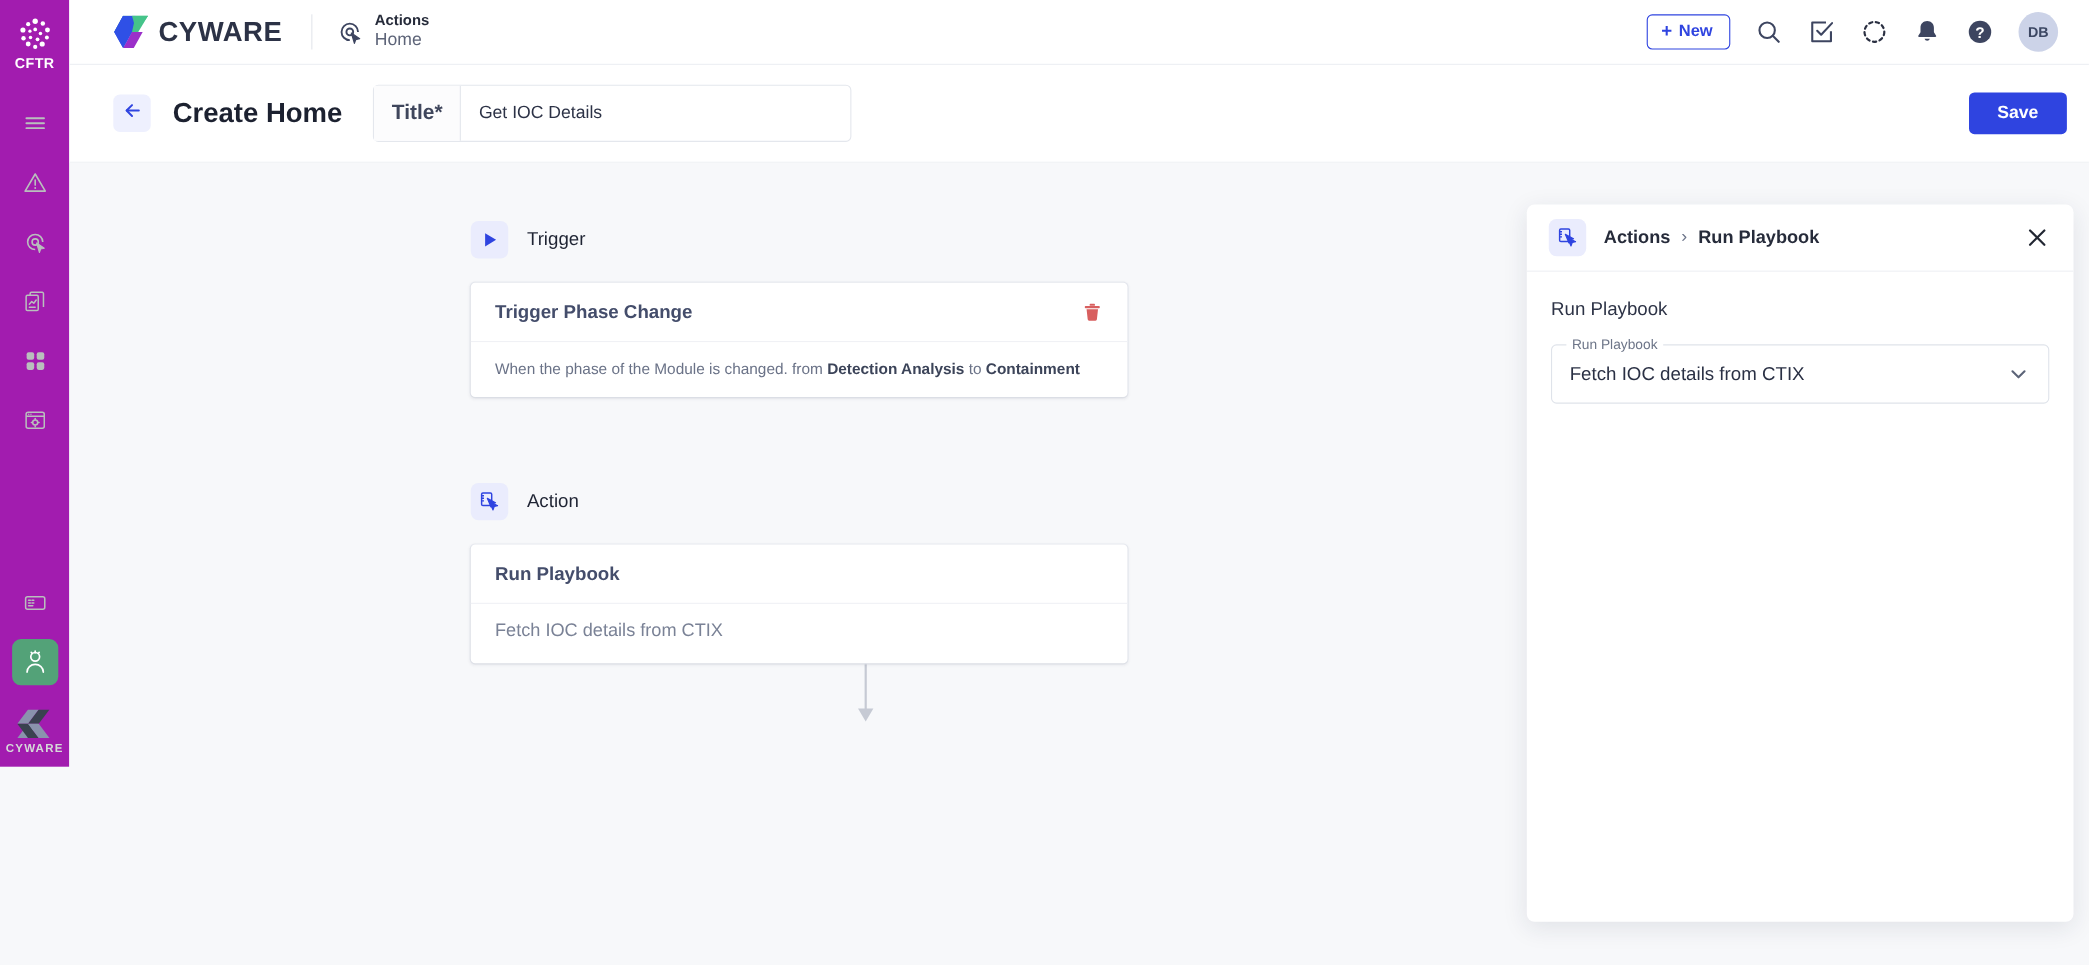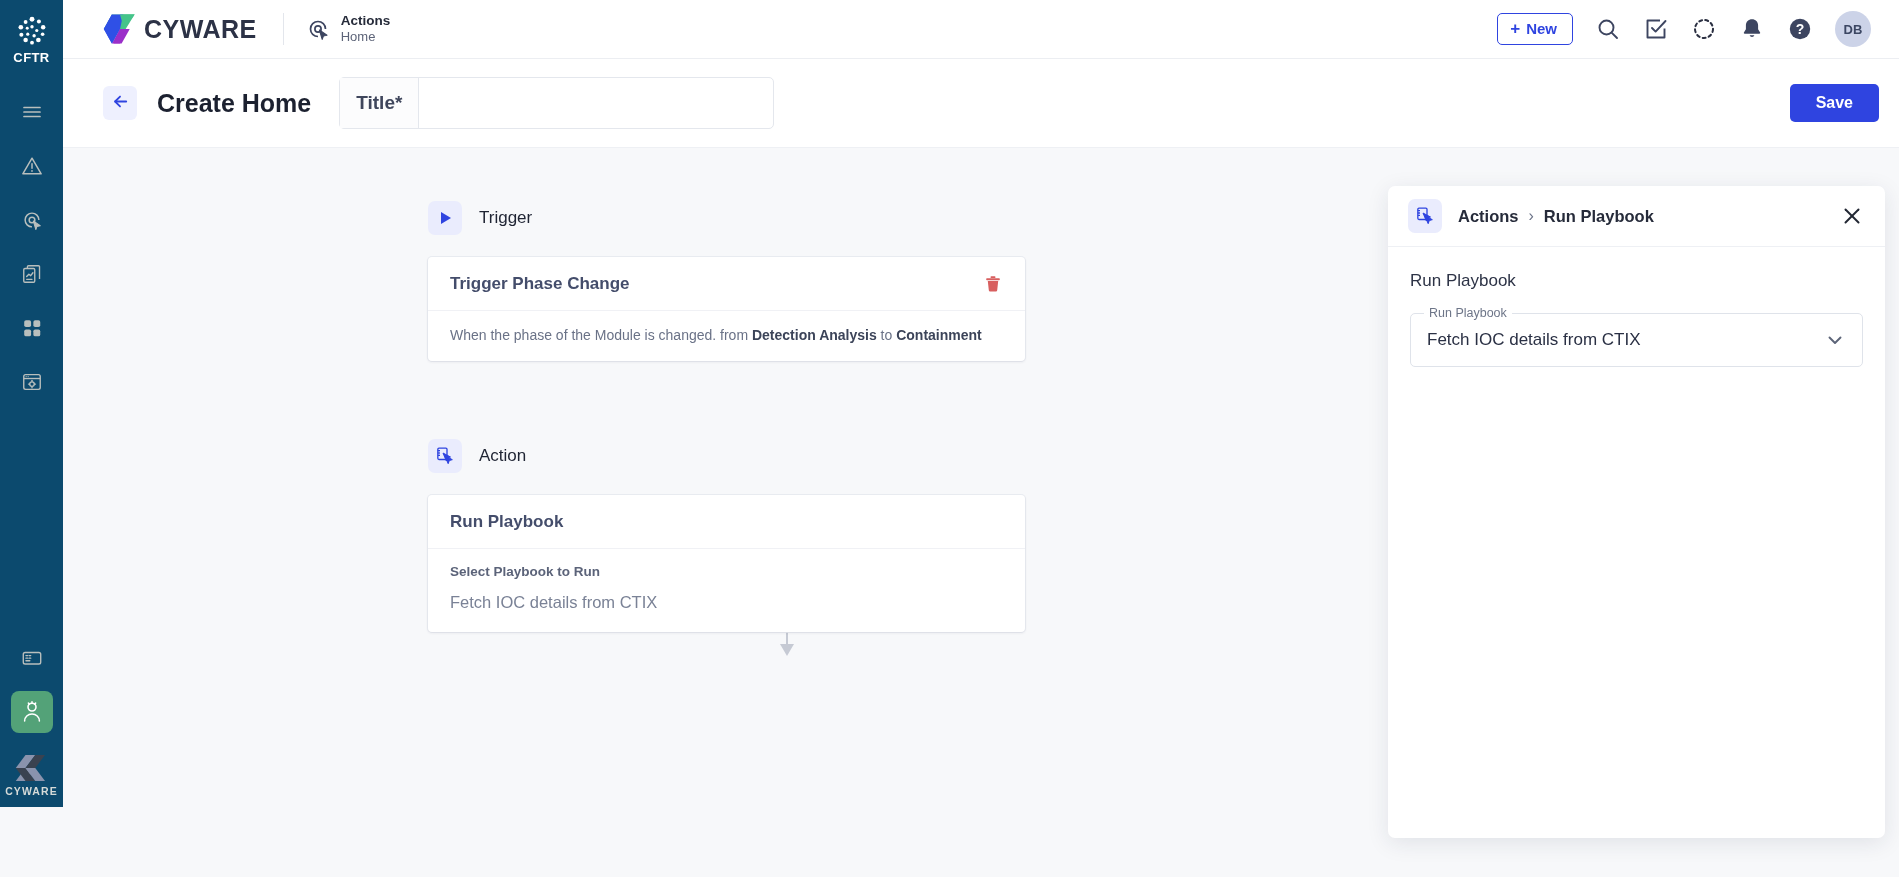--- a/index.html
+++ b/index.html
@@ -7,22 +7,22 @@
     margin: 0; padding: 0;
     width: 1899px; height: 877px;
     overflow: hidden;
     font-family: "Liberation Sans", sans-serif;
     background: #f7f8fa;
   }
 
   
   #left-rail {
     position: absolute; left: 0; top: 0;
-    width: 63px; height: 807px;
-    background: #0c4a6e;
+    width: 63px; height: 697px;
+    background: #a21caf;
     display: flex; flex-direction: column; align-items: center;
   }
   #left-rail .brand-mark { margin-top: 14px; width: 34px; height: 34px; }
   #left-rail .brand-label {
     color: #ffffff; font-size: 13px; font-weight: bold;
     letter-spacing: .4px; margin-top: 2px;
   }
   .rail-btn {
     width: 42px; height: 42px; margin-top: 12px;
     display: flex; align-items: center; justify-content: center;
@@ -53,21 +53,21 @@
     font-size: 25px; font-weight: bold; color: #2c3246;
     letter-spacing: .5px; margin-left: 7px;
   }
   #topbar .divider {
     width: 1px; height: 32px; background: #e3e6ec; margin: 0 22px 0 26px;
   }
   #breadcrumb-app { display: flex; align-items: center; }
   #breadcrumb-app .bc-icon { width: 24px; height: 24px; margin-right: 11px; }
   #breadcrumb-app .bc-texts { display: flex; flex-direction: column; line-height: 1.28; }
   #breadcrumb-app .bc-title { font-size: 13.5px; font-weight: bold; color: #262b3a; }
-  #breadcrumb-app .bc-sub { font-size: 13px; color: #5d6478; }
+  #breadcrumb-app .bc-sub { font-size: 16px; color: #5d6478; }
   #topbar-right {
     margin-left: auto; margin-right: 28px;
     display: flex; align-items: center; gap: 22px;
   }
   #new-button {
     display: flex; align-items: center; gap: 6px;
     border: 1px solid #2f44e0; border-radius: 5px;
     color: #2f44e0; background: #fff;
     font-size: 15px; font-weight: bold;
     padding: 6px 15px 7px 12px; cursor: pointer;
@@ -428,20 +428,21 @@
         <line x1="16" y1="10" x2="4.5" y2="10"></line>
           <polyline points="9.5,4.8 4.3,10 9.5,15.2"></polyline>
       </svg>
     </span>
   </div>
 
   <div id="page-title">Create Home</div>
 
   <div id="title-field">
     <div class="tf-label">Title*</div>
+    <input class="tf-input" type="text" value="Get IOC Details" style="">
   </div>
 
   <button id="save-button">Save</button>
 </div>
 
 <div id="canvas">
 
   <div id="connector" style="left:717px; top:368px; width:14px; height:142px;">
     <div class="dot"></div>
     <div class="stem"></div>
@@ -488,21 +489,20 @@
         </svg>
       </span>
       <span class="node-label">Action</span>
     </div>
 
     <div class="card" style="margin-top:22px;">
       <div class="card-top">
         <span class="card-title">Run Playbook</span>
       </div>
       <div class="card-field">
-        <div class="fl">Select Playbook to Run</div>
         <div class="fv">Fetch IOC details from CTIX</div>
       </div>
     </div>
   </div>
 </div>
 
 <div id="right-panel">
   <div id="panel-header">
     <span class="badge">
       <svg width="20" height="20" viewBox="0 0 24 24" fill="none" stroke="#2f44e0" stroke-width="1.6" stroke-linejoin="round">

